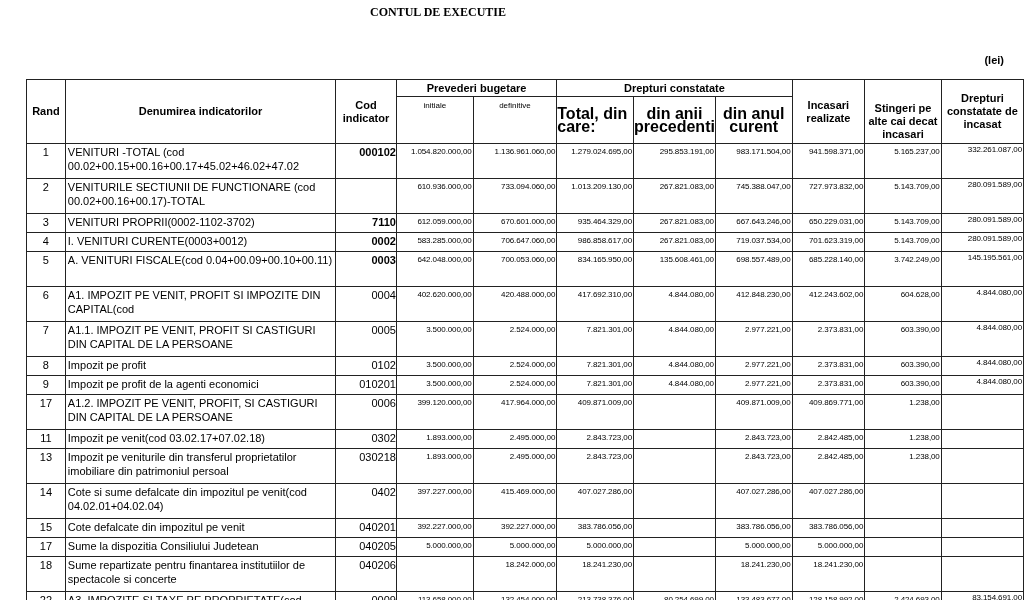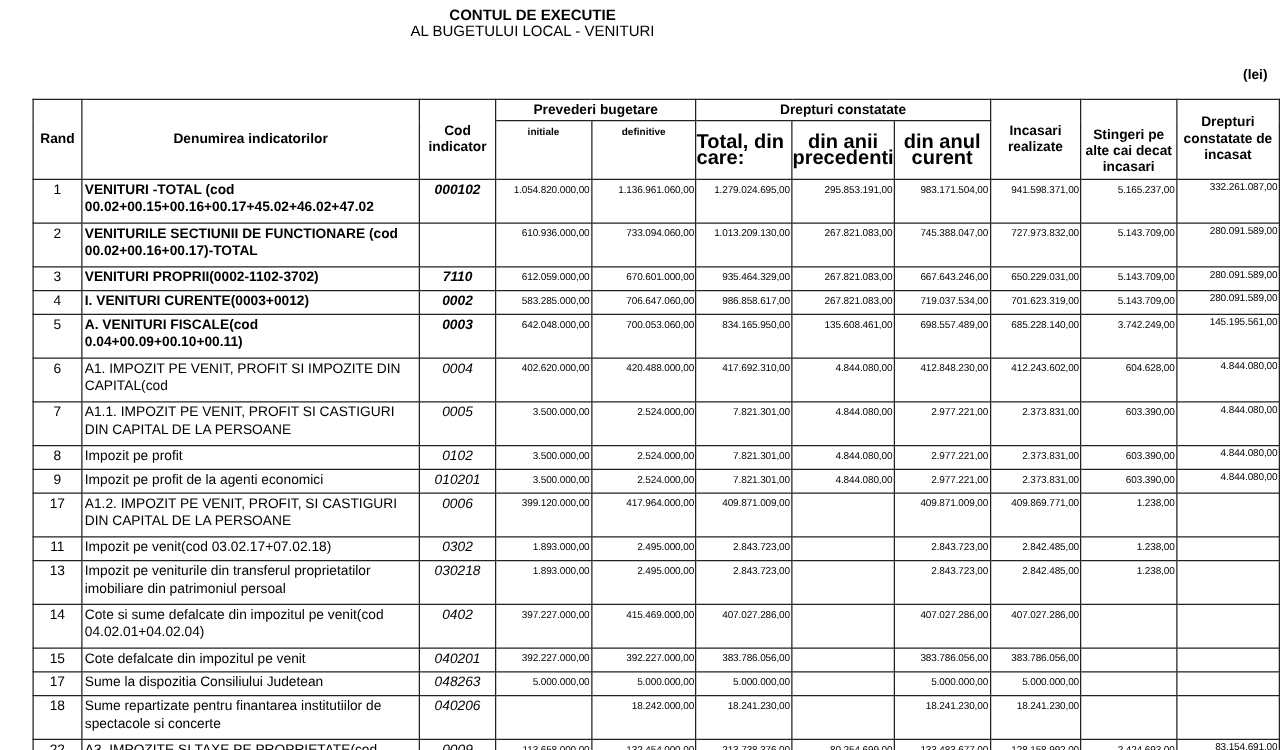--- a/index.html
+++ b/index.html
@@ -1,42 +1,41 @@
 <!DOCTYPE html>
 <html><head>
 <meta charset="utf-8">
 <style>
   html, body { margin:0; padding:0; background:#ffffff; }
   body { width:1024px; height:600px; position:relative; overflow:hidden;
          font-family:"Liberation Sans", sans-serif; color:#000; }
-  .titles { position:absolute; left:0; top:6px; width:852px; text-align:center; line-height:13px; }
+  .titles { position:absolute; left:12px; top:6px; width:852px; text-align:center; line-height:13px;font-family:Liberation Serif, serif; }
   .t1 { font-size:12px; font-weight:bold; }
   .t2 { font-size:12px; }
-  .unit { position:absolute; right:10px; top:54px; font-size:11px; font-weight:bold; }
+  .unit { position:absolute; right:20px; top:54px; font-size:11px; font-weight:bold; }
   table { position:absolute; left:26px; top:79px; border-collapse:collapse; table-layout:fixed; }
   td, th { border:1.3px solid #222; padding:0; vertical-align:top; overflow:hidden; }
   th { font-weight:bold; font-size:11px; text-align:center; vertical-align:middle; line-height:13px; }
-  th.small { font-weight:bold; font-size:8px; vertical-align:top; padding-top:2px; }
+  th.small { font-weight:normal; font-size:8px; vertical-align:top; padding-top:2px; }
   th.mid { font-size:16px; }
   td.rand { text-align:center; font-size:11px; padding-top:2px; }
   td.name { font-size:11px; line-height:14px; padding-left:2px; padding-top:1px; }
-  td.name.b { font-weight:bold;margin-left:40px; }
-  td.cod { text-align:center; font-size:11px; padding-top:2px;font-style:italic; }
+  td.name.b { font-weight:normal;margin-left:40px; }
+  td.cod { text-align:right; font-size:11px; padding-top:2px; }
   td.cod.b { font-weight:bold; }
   td.num { text-align:right; font-size:8px; padding-top:3px; padding-right:1px; letter-spacing:-0.1px; }
   td.last { padding-top:1px;padding-left:26px; }
   tr.h2 td { height:31px; }
   tr.h1 td { height:15px; }
 </style>
 </head>
 <body>
 
 <div class="titles">
   <div class="t1">CONTUL DE EXECUTIE</div>
-  <div class="t2">AL BUGETULUI LOCAL - VENITURI</div>
 </div>
 <div class="unit">(lei)</div>
 
 <table>
   <colgroup>
     <col style="width:39px">
       <col style="width:271px">
       <col style="width:61px">
     <col style="width:77px">
       <col style="width:84px">
@@ -245,21 +244,21 @@
         <td class="num">383.786.056,00</td>
         <td class="num"></td>
         <td class="num">383.786.056,00</td>
         <td class="num">383.786.056,00</td>
         <td class="num"></td>
         <td class="num last"></td>
       </tr>
       <tr class="h1">
         <td class="rand">17</td>
         <td class="name">Sume la dispozitia Consiliului Judetean</td>
-        <td class="cod">048263</td>
+        <td class="cod">040205</td>
         <td class="num">5.000.000,00</td>
         <td class="num">5.000.000,00</td>
         <td class="num">5.000.000,00</td>
         <td class="num"></td>
         <td class="num">5.000.000,00</td>
         <td class="num">5.000.000,00</td>
         <td class="num"></td>
         <td class="num last"></td>
       </tr>
       <tr class="h2">

